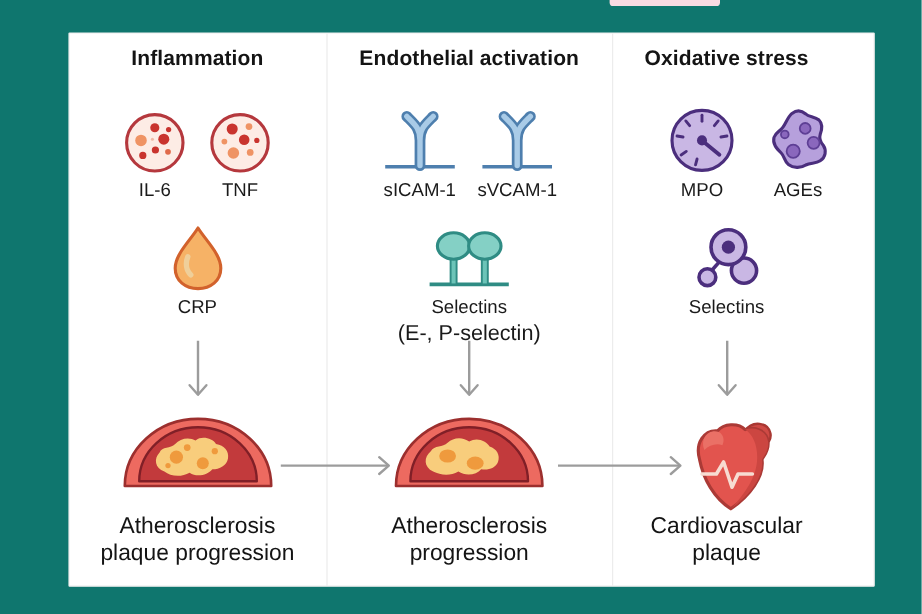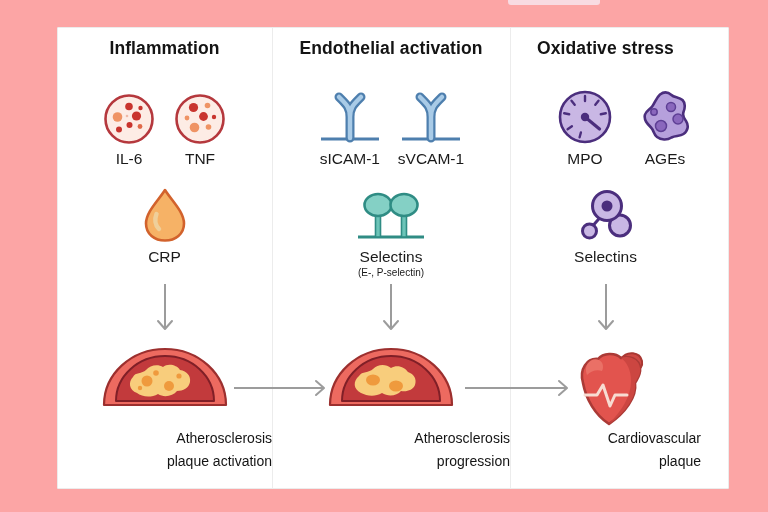--- a/index.html
+++ b/index.html
@@ -1,17 +1,17 @@
 <!DOCTYPE html>
 <html><head>
 <meta charset="utf-8">
 <style>
   * { margin:0; padding:0; box-sizing:border-box; }
   body { background:#ffffff; font-family:"Liberation Sans", sans-serif; }
-  .canvas { position:relative; width:768px; height:512px; background:#fca5a5; overflow:hidden; }
+  .canvas { position:relative; width:768px; height:512px; background:#0f766e; overflow:hidden; }
 
   .top-accent { position:absolute; left:508px; top:0; width:92px; height:5px;
                 background:#f8dbe2; border-radius:0 0 3px 3px; }
 
   .frame { position:absolute; left:57px; top:27px; width:672px; height:462px;
            border:1px solid #ececec; background:#ffffff; border-radius:1px; }
   .divider { position:absolute; top:28px; width:1px; height:460px; background:#ececec; }
   .divider.d1 { left:272px; }
   .divider.d2 { left:510px; }
 
@@ -28,29 +28,29 @@
   .col1 .row1 { gap:19px; }
   .col2 .row1 { gap:16px;text-align:right; }
   .col3 .row1 { gap:24px;padding-left:39px; }
 
   .unit { display:flex; flex-direction:column; align-items:center; }
   .icon-box { height:58px; display:flex; align-items:flex-end; justify-content:center; }
   .icon-label { margin-top:5px; font-size:15.5px; color:#1a1a1a; font-weight:500; }
 
   .unit2 { position:absolute; top:158px; left:0; right:0; display:flex;
            flex-direction:column; align-items:center; }
-  .icon-sublabel { margin-top:1px; font-size:10px; color:#1a1a1a; font-weight:500; }
+  .icon-sublabel { margin-top:1px; font-size:18px; color:#1a1a1a; font-weight:500; }
 
   .down-arrow { position:absolute; top:256px; left:50%; transform:translateX(-50%); }
 
   .outcome-icon { position:absolute; top:316px; left:50%; transform:translateX(-50%); }
   .outcome-icon.heart { top:318px; }
 
-  .outcome-label { position:absolute; top:400px; left:0; width:100%; text-align:right;
-                   font-size:14px; line-height:23px; color:#141414; font-weight:500; }
+  .outcome-label { position:absolute; top:400px; left:0; width:100%; text-align:center;
+                   font-size:19px; line-height:23px; color:#141414; font-weight:500; }
 
   .h-arrow { position:absolute; }
   .h-arrow.a1 { left:233px; top:379px; }
   .h-arrow.a2 { left:464px; top:379px; }
 </style>
 </head>
 <body>
 
 <div class="canvas">
 
@@ -121,21 +121,21 @@
         <circle cx="48" cy="38" r="5.5" fill="#ef9a3d"></circle>
         <circle cx="70" cy="43" r="5" fill="#ef9a3d"></circle>
         <circle cx="57" cy="30" r="2.8" fill="#ef9a3d"></circle>
         <circle cx="80" cy="33" r="2.6" fill="#ef9a3d"></circle>
         <circle cx="41" cy="45" r="2.2" fill="#ef9a3d"></circle>
       </svg>
     </div>
 
     <div class="outcome-label">
       <div>Atherosclerosis</div>
-      <div>plaque activation</div>
+      <div>plaque progression</div>
     </div>
   </div>
 
   <div class="col col2">
     <div class="col-title">Endothelial activation</div>
 
     <div class="row1">
       <div class="unit">
         <div class="icon-box">
           <svg width="64" height="58" viewBox="0 0 64 58">

